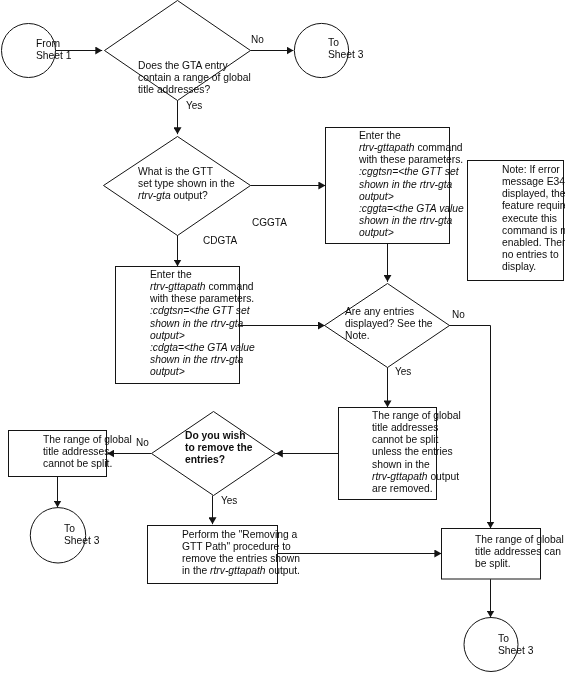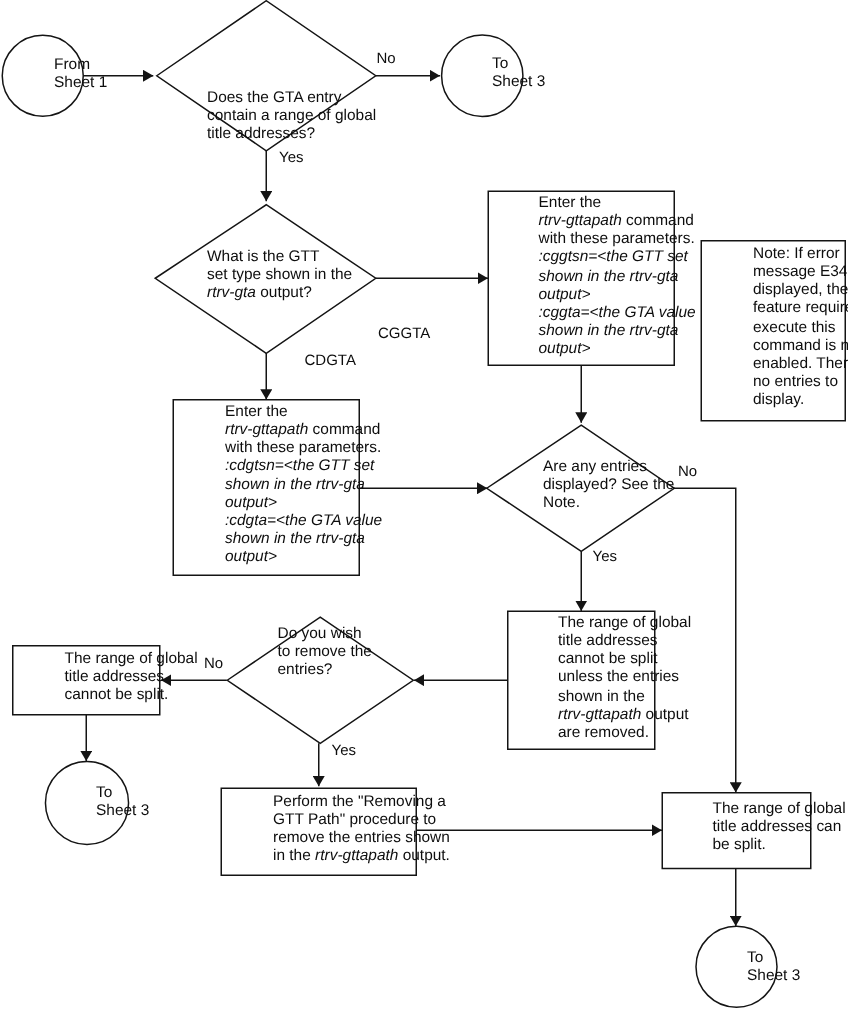--- a/index.html
+++ b/index.html
@@ -60,23 +60,23 @@
   </g>
 </svg>
 
 <div class="txt" style="top:37.5px;left:1.5px;width:54px;">From<br>Sheet 1</div>
 <div class="txt" style="top:32.0px;left:104px;width:146.6px;margin-top:28px;">Does the GTA entry<br>contain a range of global<br>title addresses?</div>
 <div class="txt" style="top:37.2px;left:294.4px;width:54.2px;">To<br>Sheet 3</div>
 <div class="txt" style="top:166.2px;left:103.5px;width:147px;">What is the GTT<br>set type shown in the<br><i>rtrv-gta</i> output?</div>
 <div class="txt" style="top:129.9px;left:325.3px;width:124.1px;">Enter the<br><i>rtrv-gttapath</i> command<br>with these parameters.<br><i>:cggtsn=&lt;the GTT set</i><br><i>shown in the rtrv-gta</i><br><i>output&gt;</i><br><i>:cggta=&lt;the GTA value</i><br><i>shown in the rtrv-gta</i><br><i>output&gt;</i></div>
 <div class="txt" style="top:164.4px;left:467.5px;width:95.9px;">Note: If error<br>message E3451 is<br>displayed, the<br>feature required to<br>execute this<br>command is not<br>enabled. There are<br>no entries to<br>display.</div>
 <div class="txt" style="top:269.2px;left:115.5px;width:123.8px;">Enter the<br><i>rtrv-gttapath</i> command<br>with these parameters.<br><i>:cdgtsn=&lt;the GTT set</i><br><i>shown in the rtrv-gta</i><br><i>output&gt;</i><br><i>:cdgta=&lt;the GTA value</i><br><i>shown in the rtrv-gta</i><br><i>output&gt;</i></div>
-<div class="txt" style="top:306.3px;left:328px;width:124.2px;">Are any entries<br>displayed? See the<br>Note.</div>
+<div class="txt" style="top:306.3px;left:311px;width:124.2px;">Are any entries<br>displayed? See the<br>Note.</div>
 <div class="txt" style="top:409.9px;left:338.3px;width:98px;">The range of global<br>title addresses<br>cannot be split<br>unless the entries<br>shown in the<br><i>rtrv-gttapath</i> output<br>are removed.</div>
-<div class="txt" style="top:417px;left:151.2px;width:124px;">Do you wish<br>to remove the<br>entries?</div>
+<div class="txt" style="top:430px;left:151.2px;width:124px;font-weight:bold;">Do you wish<br>to remove the<br>entries?</div>
 <div class="txt" style="top:433.9px;left:8.5px;width:98.2px;">The range of global<br>title addresses<br>cannot be split.</div>
 <div class="txt" style="top:522.5px;left:30.3px;width:55.4px;">To<br>Sheet 3</div>
 <div class="txt" style="top:529.3px;left:147.6px;width:130.2px;">Perform the "Removing a<br>GTT Path" procedure to<br>remove the entries shown<br>in the <i>rtrv-gttapath</i> output.</div>
 <div class="txt" style="top:534.3px;left:441.3px;width:99px;">The range of global<br>title addresses can<br>be split.</div>
 <div class="txt" style="top:632.5px;left:464.1px;width:54px;">To<br>Sheet 3</div>
 
 <div class="elabel" style="left:250.9px;top:34.4px;">No</div>
 <div class="elabel" style="left:186.0px;top:100.2px;">Yes</div>
 <div class="elabel" style="left:252.0px;top:168.9px;margin-top:48px;">CGGTA</div>
 <div class="elabel" style="left:186.7px;top:235.4px;margin-left:16px;">CDGTA</div>

